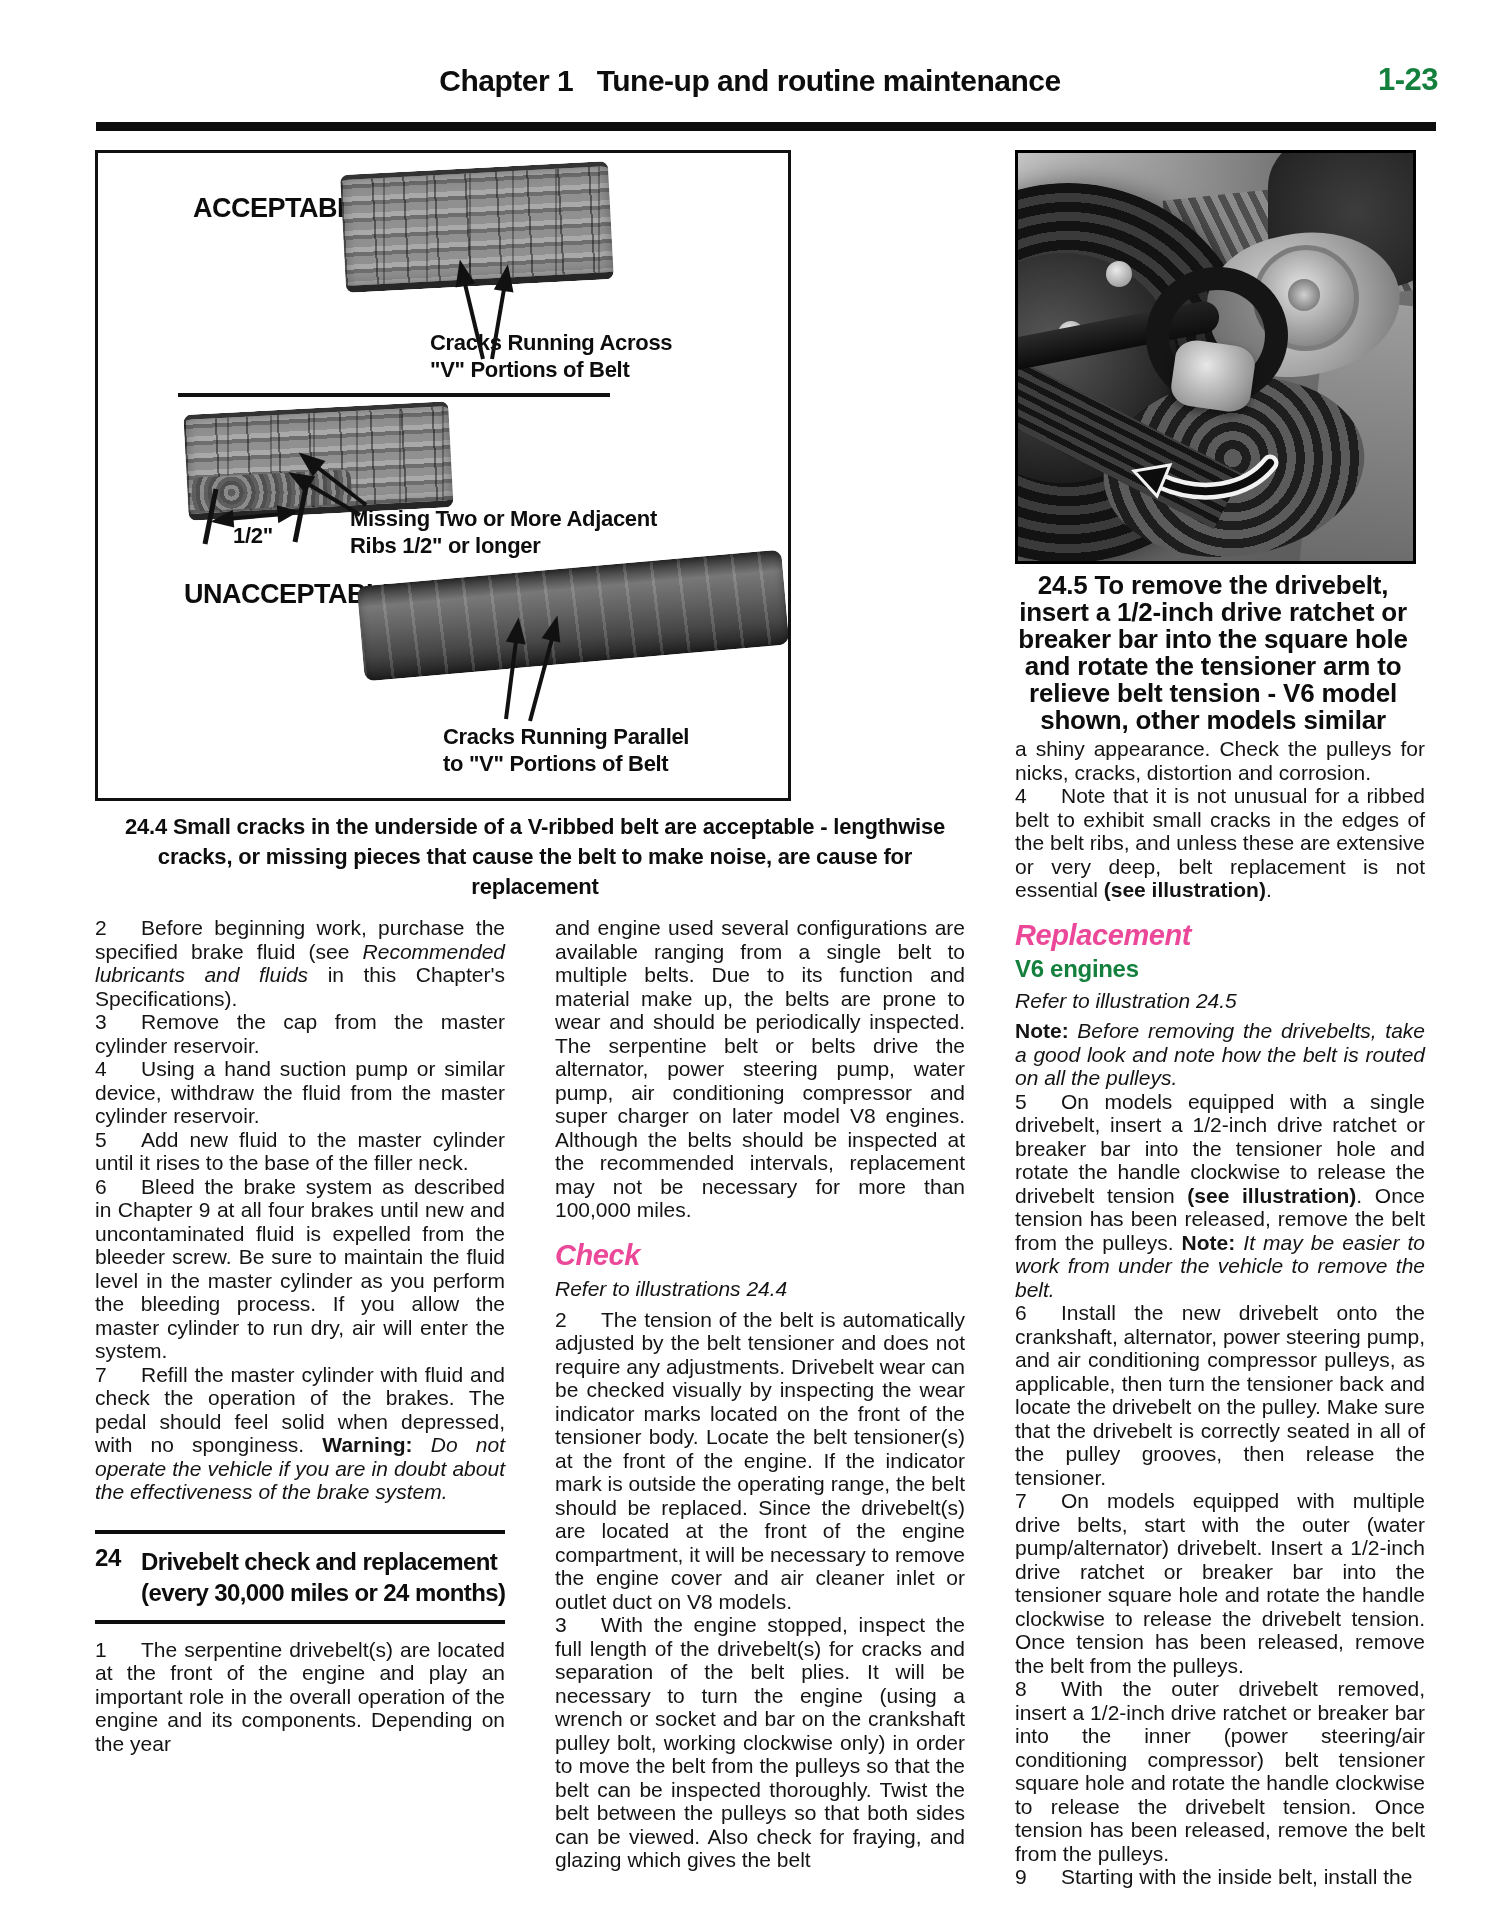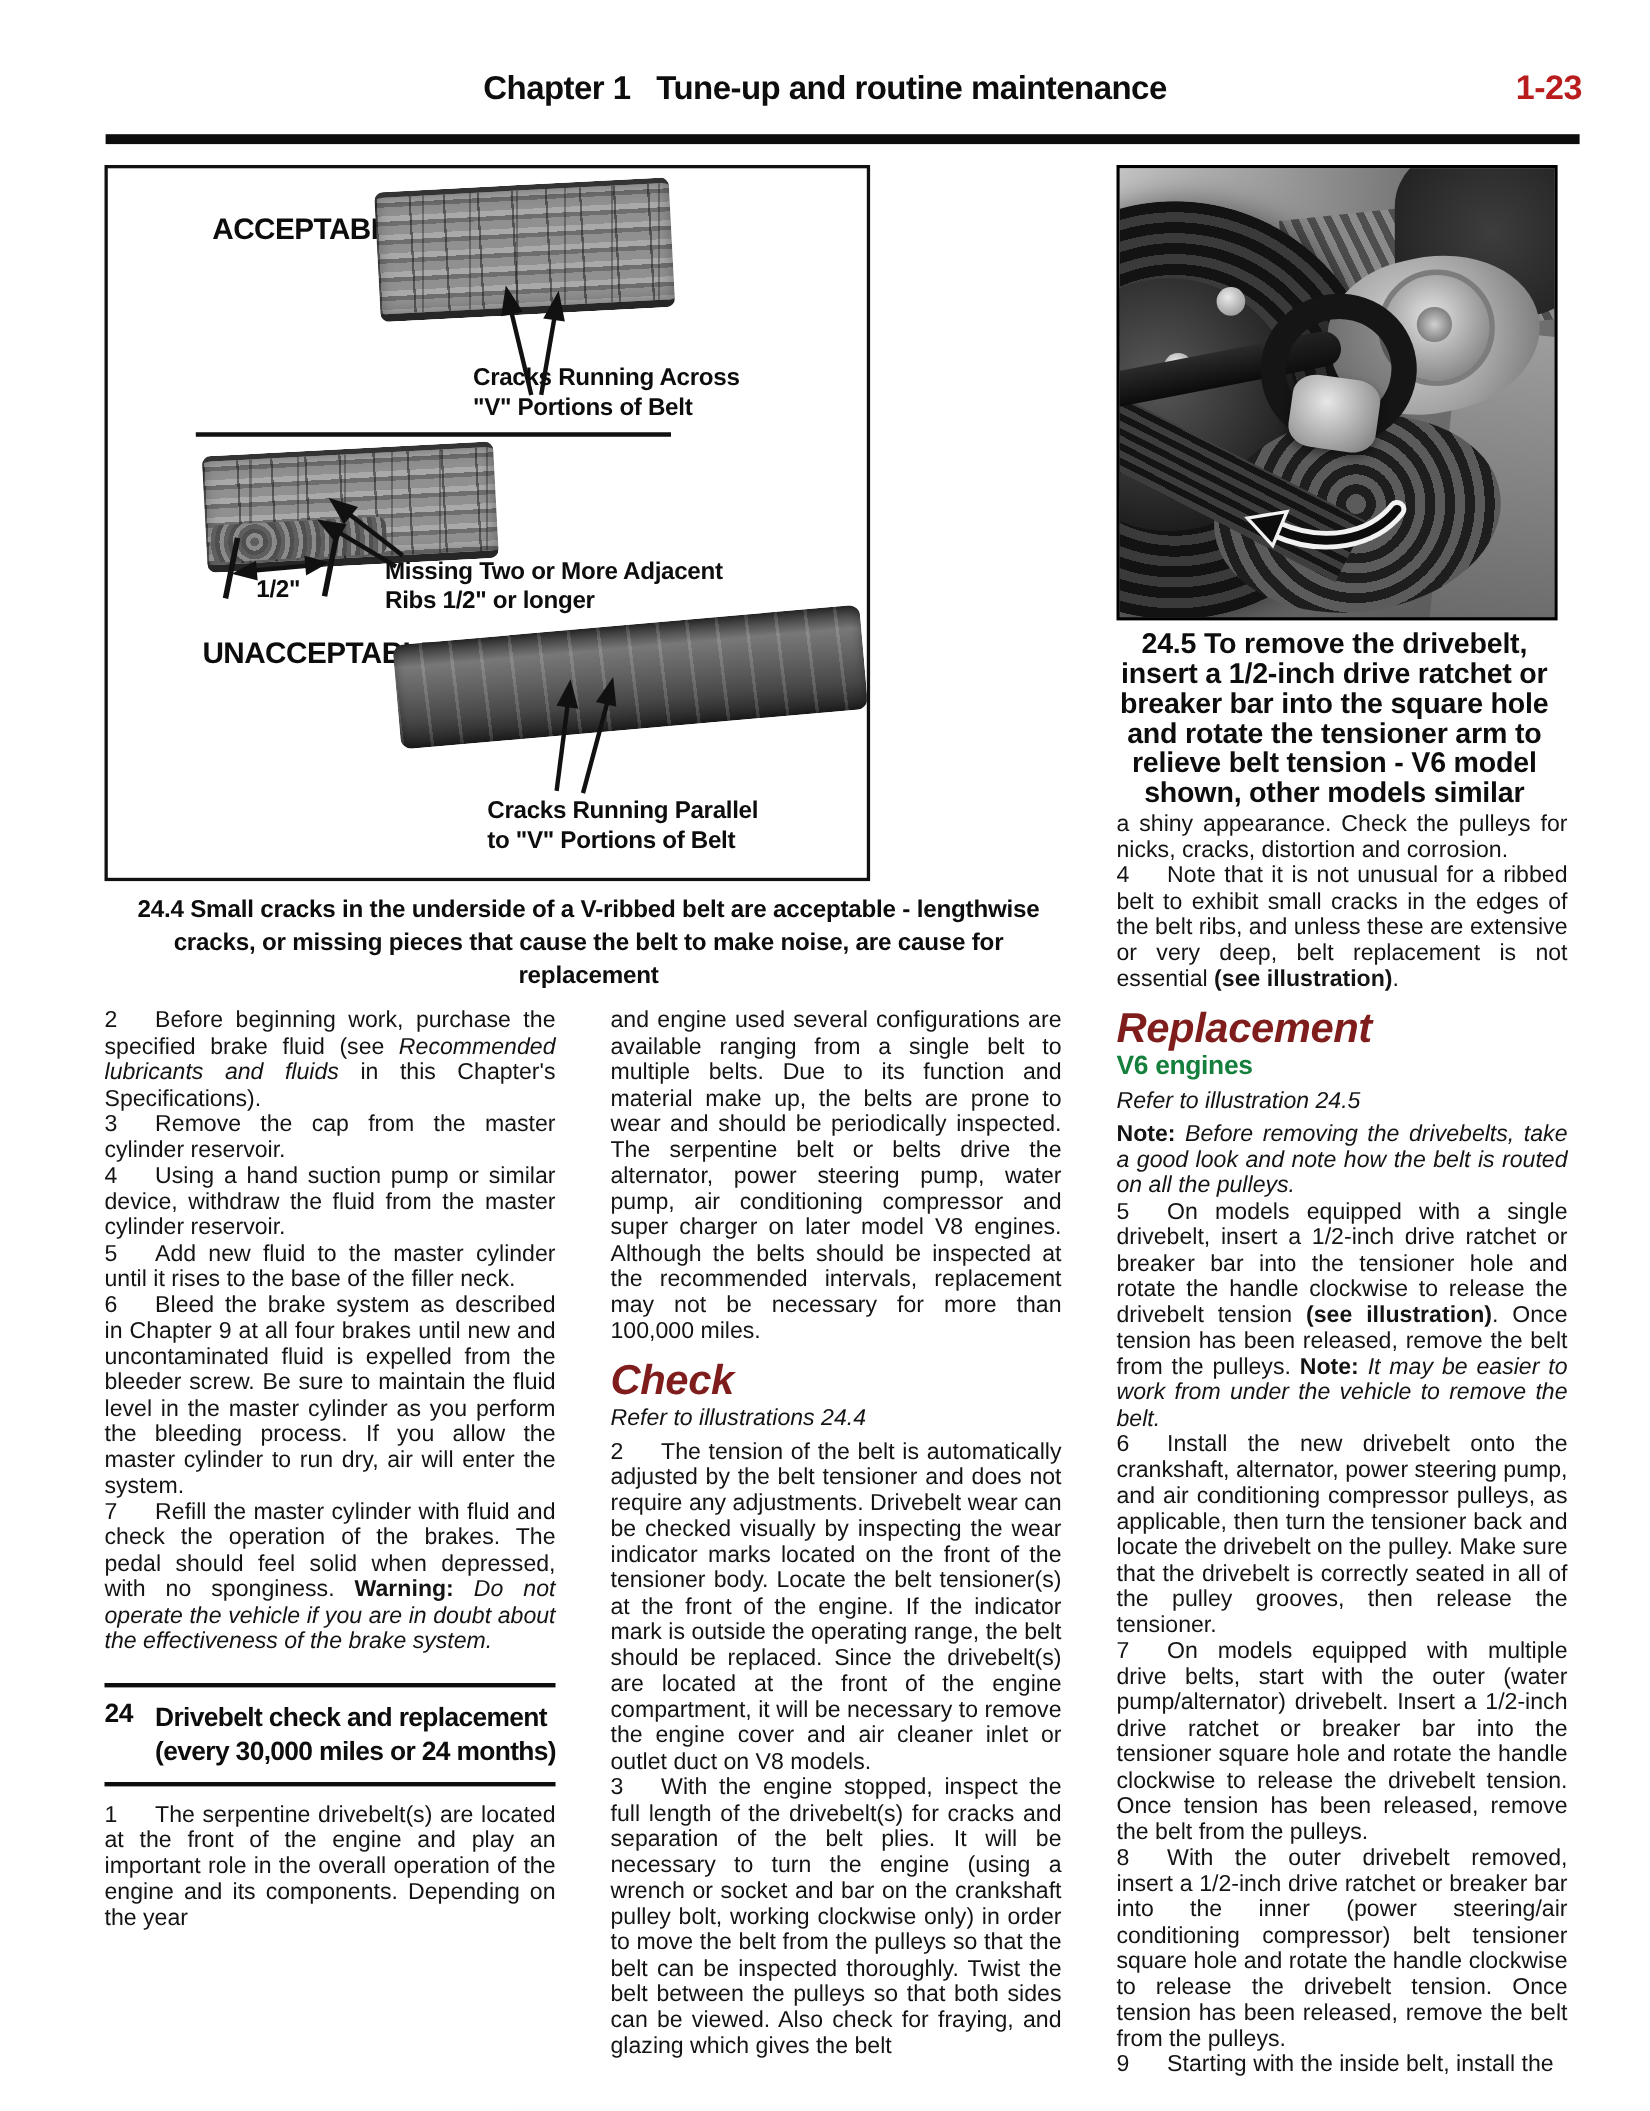--- a/index.html
+++ b/index.html
@@ -8,21 +8,21 @@
     background:#ffffff; overflow:hidden;
     font-family:"Liberation Sans", sans-serif; color:#141414;
   }
   
   .hdr-title {
     position:absolute; left:0; top:64px; width:1500px; text-align:center;
     font-size:30px; font-weight:bold; letter-spacing:-0.5px; white-space:pre; color:#0d0d0d;
   }
   .hdr-page {
     position:absolute; right:62px; top:62px;
-    font-size:31px; font-weight:bold; letter-spacing:-0.5px; color:#b91c1c;
+    font-size:31px; font-weight:bold; letter-spacing:-0.5px; color:#15803d;
   }
   .hdr-rule { position:absolute; left:96px; top:122px; width:1340px; height:9px; background:#0d0d0d; }
 
   
   .figbox {
     position:absolute; left:95px; top:150px; width:690px; height:645px;
     border:3px solid #111; background:#fff; overflow:hidden;
   }
   .fig-label { position:absolute; font-weight:bold; color:#0d0d0d; white-space:pre-line; line-height:27px; }
   .lbl-big { font-size:27px; letter-spacing:-0.5px; }
@@ -102,22 +102,22 @@
 
   
   .col { position:absolute; width:410px; font-size:21px; line-height:23.5px; color:#141414; }
   .col-1 { left:95px;  top:916px; }
   .col-2 { left:555px; top:916px; }
   .col-3 { left:1015px; top:737px; }
   .bp { margin:0; text-align:justify; }
   .pnum { display:inline-block; min-width:46px; }
   .run-i { font-style:italic; }
   .run-b { font-weight:bold; }
-  .h1 { font-size:38px; font-weight:bold; font-style:italic; letter-spacing:-0.4px;
-        margin:22px 0 10px 0; color:#7f1d1d; }
+  .h1 { font-size:29px; font-weight:bold; font-style:italic; letter-spacing:-0.4px;
+        margin:22px 0 10px 0; color:#ec4899; }
   .h2 { font-size:24px; font-weight:bold; margin:2px 0 8px 0; letter-spacing:-0.3px; color:#15803d; }
   .ref { font-style:italic; margin:0 0 7px 0; }
   .sect { margin-top:26px; margin-bottom:14px; }
   .sect-rule { height:4px; background:#0d0d0d; }
   .sect-body { display:flex; padding:12px 0 12px 0; }
   .sect-num { font-weight:bold; font-size:24px; min-width:46px; letter-spacing:-0.4px; color:#0d0d0d; }
   .sect-title { font-weight:bold; font-size:24px; line-height:31px; letter-spacing:-0.6px; color:#0d0d0d; }
   .sect-title div { white-space:nowrap; }
 </style>
 </head>

